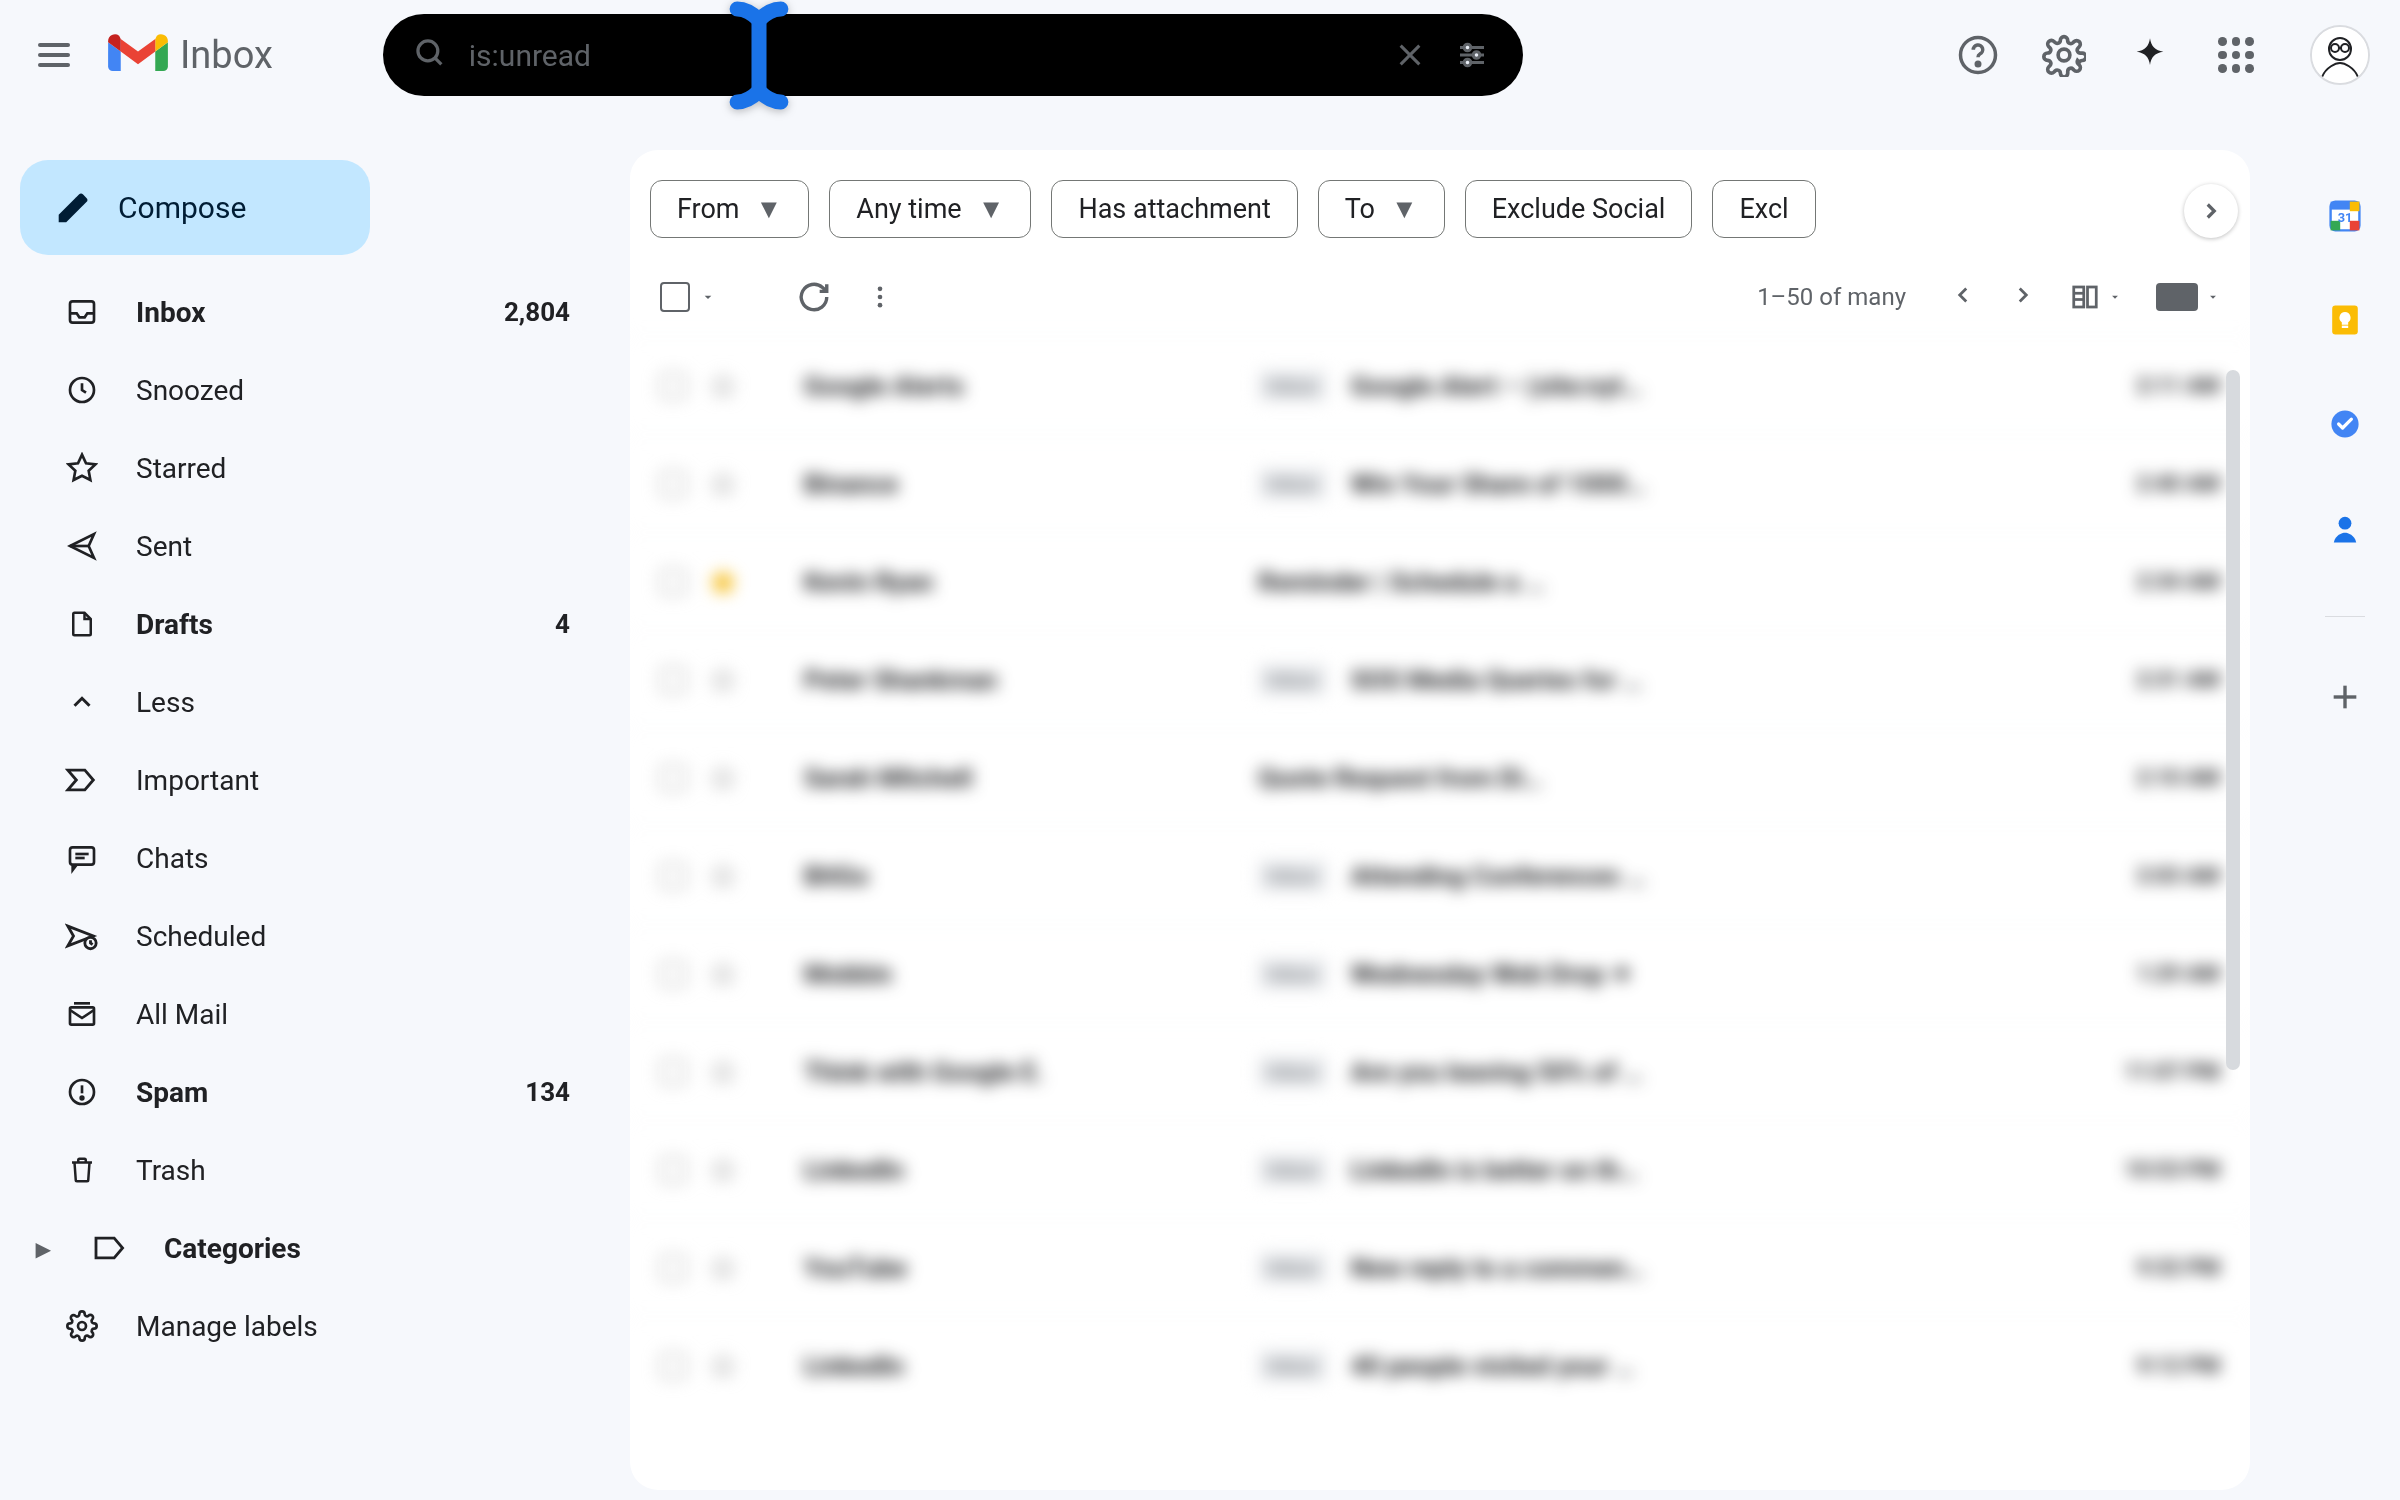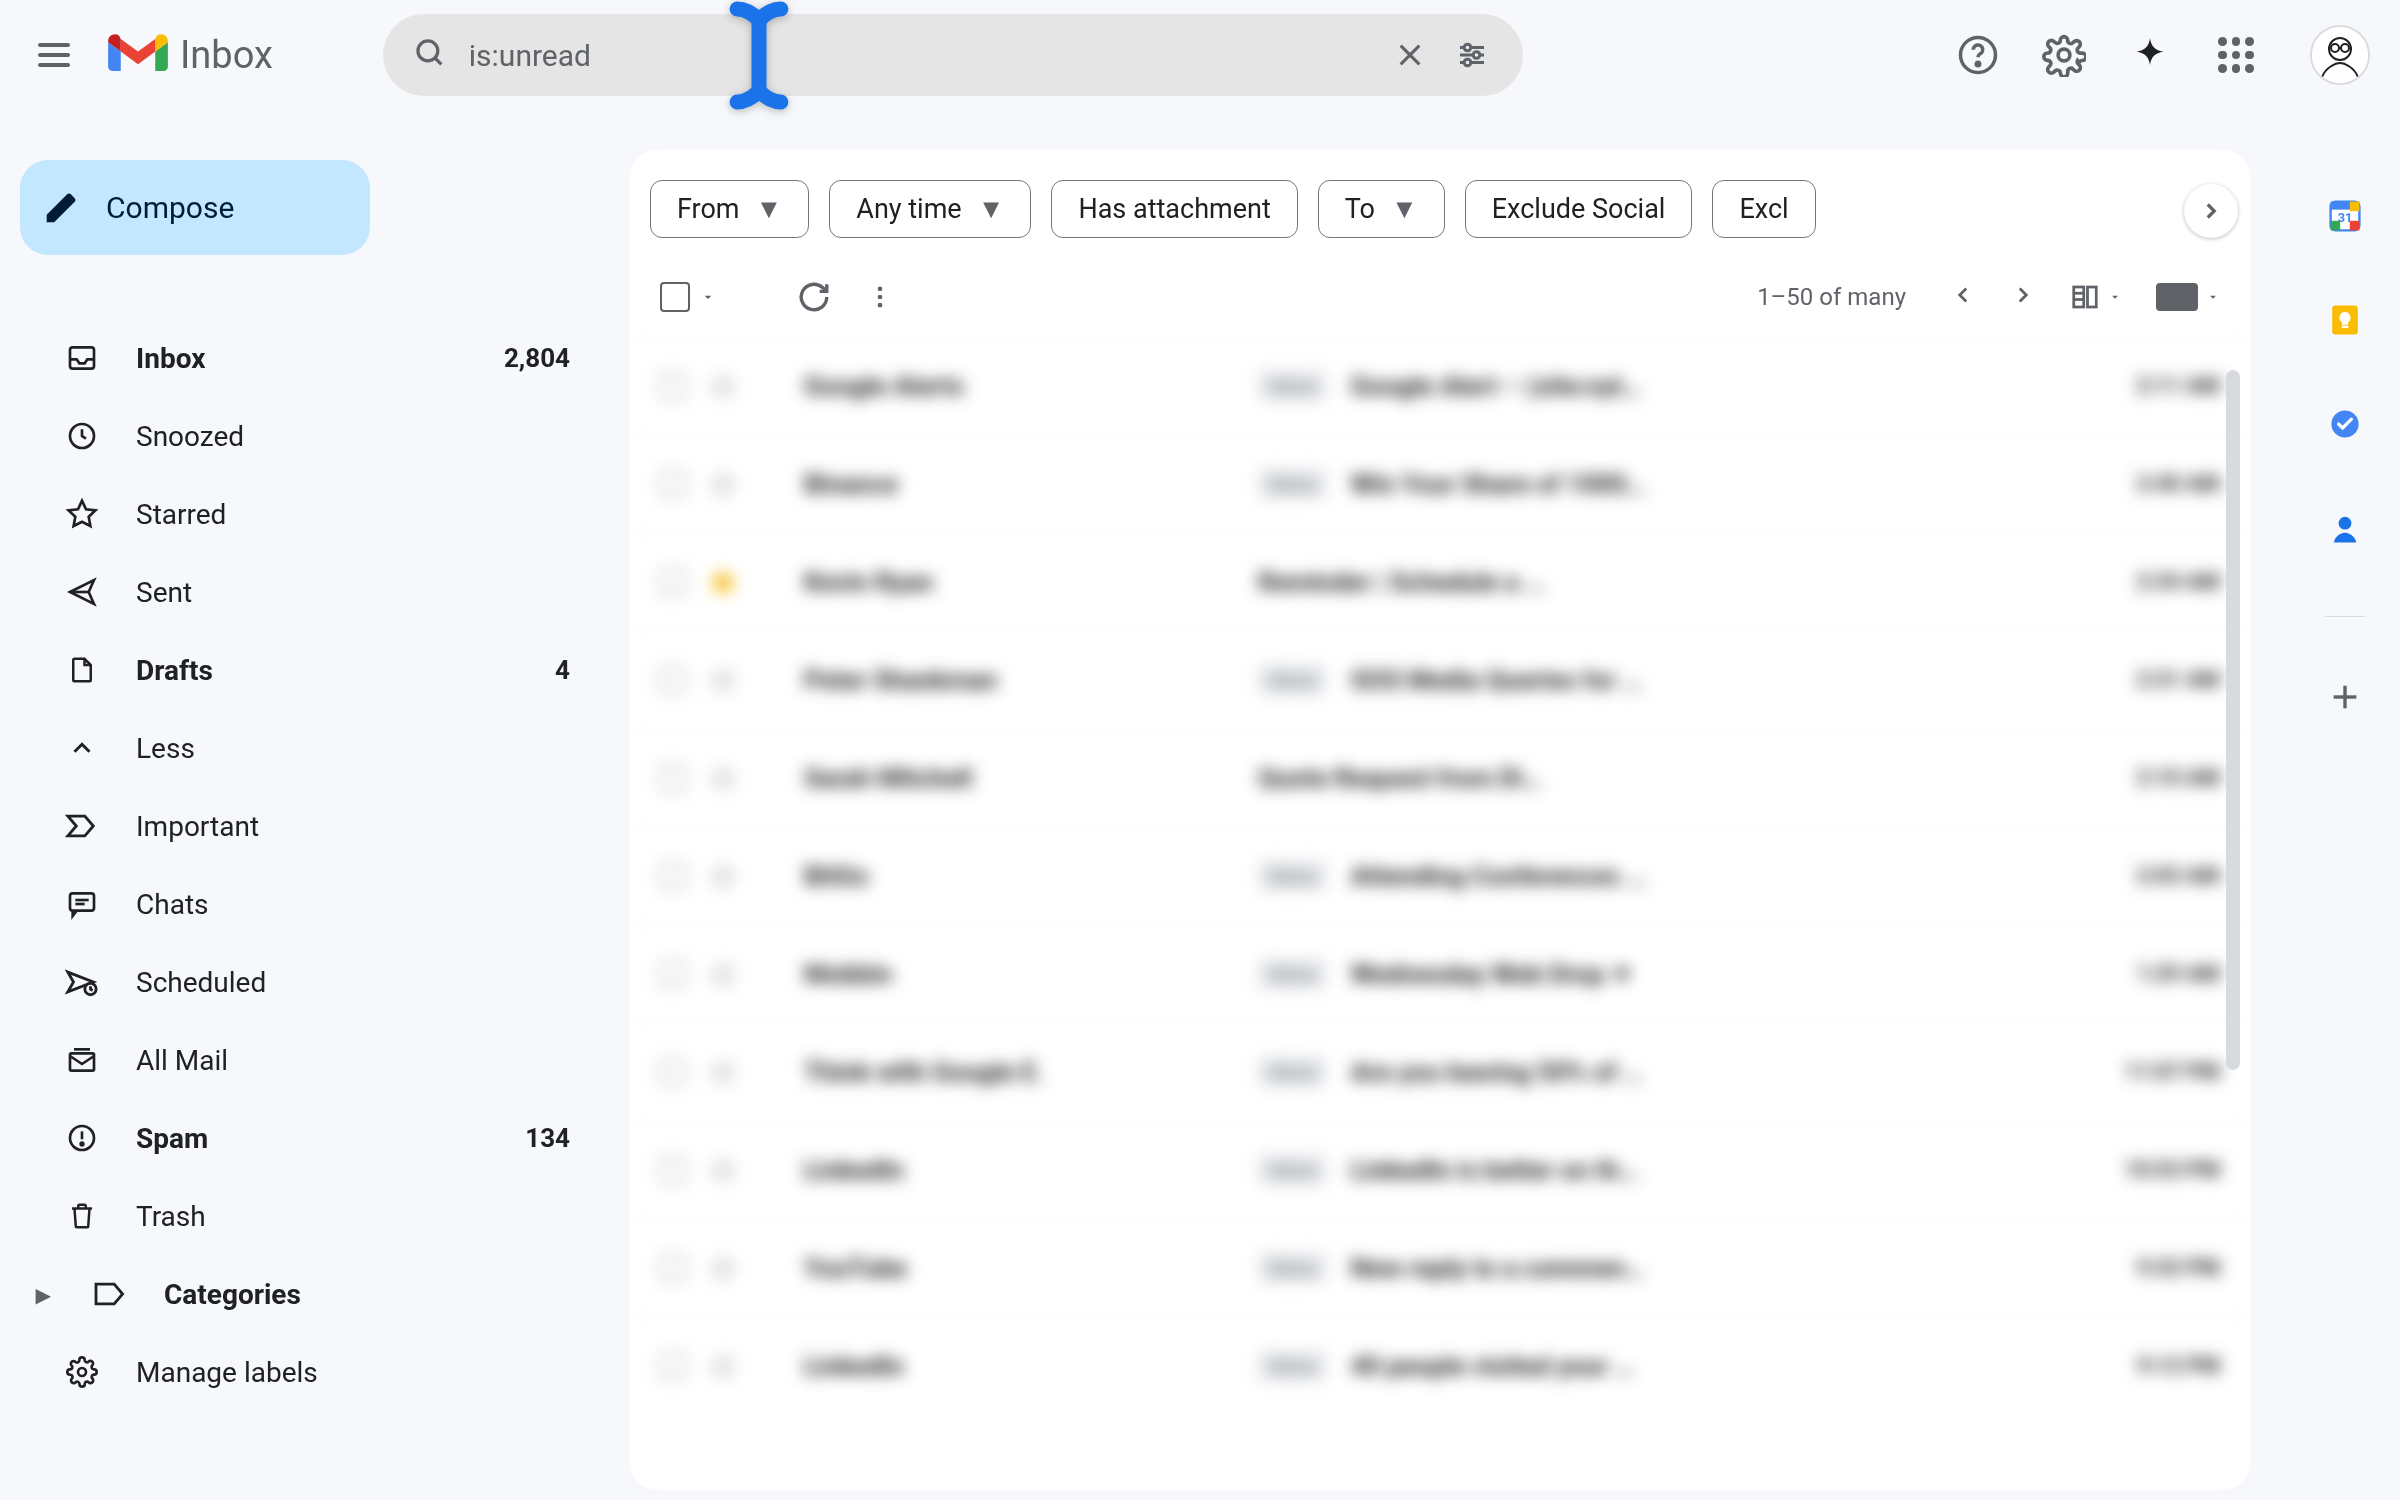--- a/index.html
+++ b/index.html
@@ -27,21 +27,21 @@
   .hamburger { width: 32px; height: 24px; display:flex; flex-direction:column; justify-content:space-between;}
   .hamburger div { height:4px; background:#5f6368; border-radius:2px;}
   .logo-wrap { display:flex; align-items:center; gap:12px; margin-right: 110px;}
   .logo-img { width:60px; height:46px; position:relative; }
   .logo-img svg { width:100%; height:100%; }
   .logo-text { font-size: 38px; color:#5f6368; font-weight:400; }
 
   .search-bar {
     flex: 0 0 1140px;
     height: 82px;
-    background: #e5e5e5;
+    background: #000000;
     border-radius: 41px;
     display:flex;
     align-items:center;
     padding: 0 30px;
     position: relative;
   }
   .search-icon { color:#5f6368; margin-right:22px;}
   .search-input {
     border:none; background:transparent; outline:none;
     font-size: 30px; color:#5f6368; flex:1;
@@ -76,25 +76,25 @@
     width: 610px;
     padding-left: 20px;
   }
   .compose-btn {
     height: 95px;
     width: 350px;
     background:#c2e7ff;
     border-radius: 28px;
     display:flex;
     align-items:center;
-    padding: 0 24px;
+    padding: 0 36px;
     gap: 28px;
     font-size: 30px;
     color:#001d35;
-    margin-bottom: 64px;
+    margin-bottom: 18px;
     margin-left: 0;
   }
   .nav-list { list-style:none; }
   .nav-item {
     display:flex;
     align-items:center;
     height: 78px;
     padding: 0 40px 0 44px;
     border-radius: 0 40px 40px 0;
     font-size: 28px;

